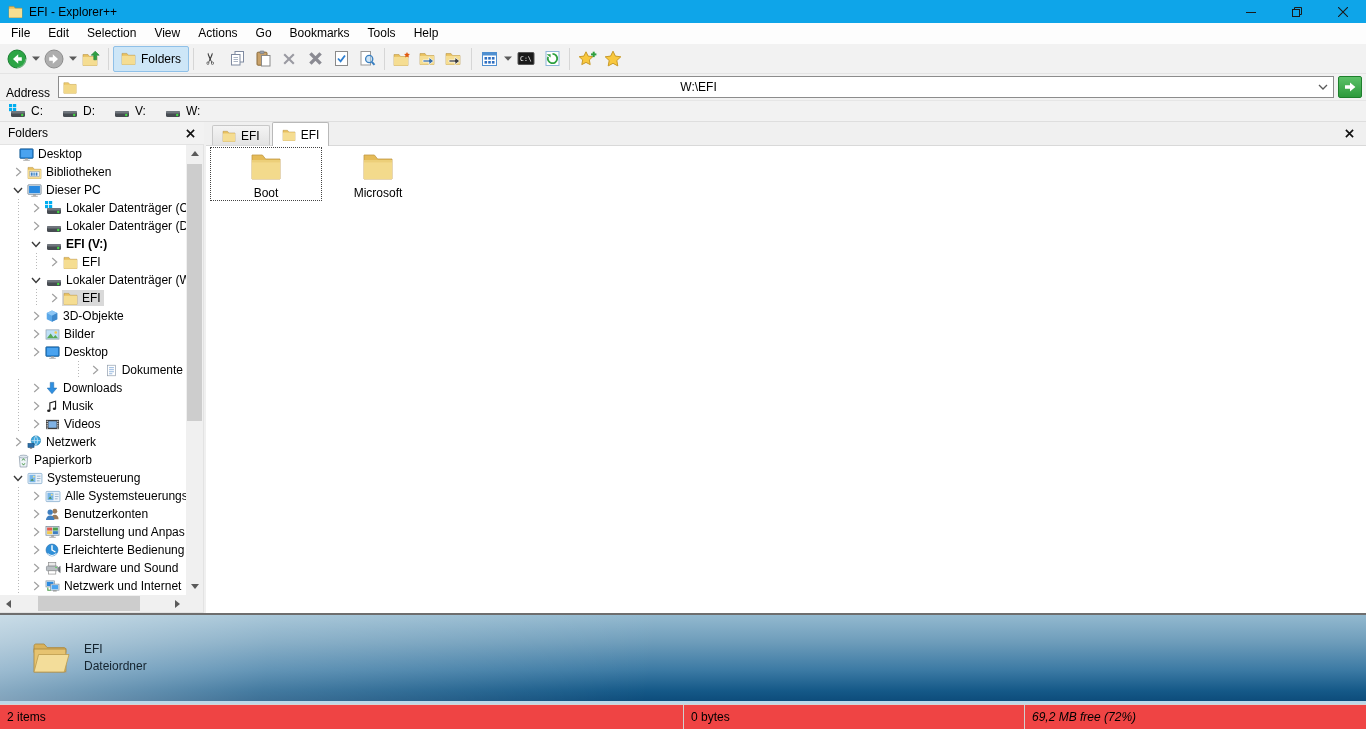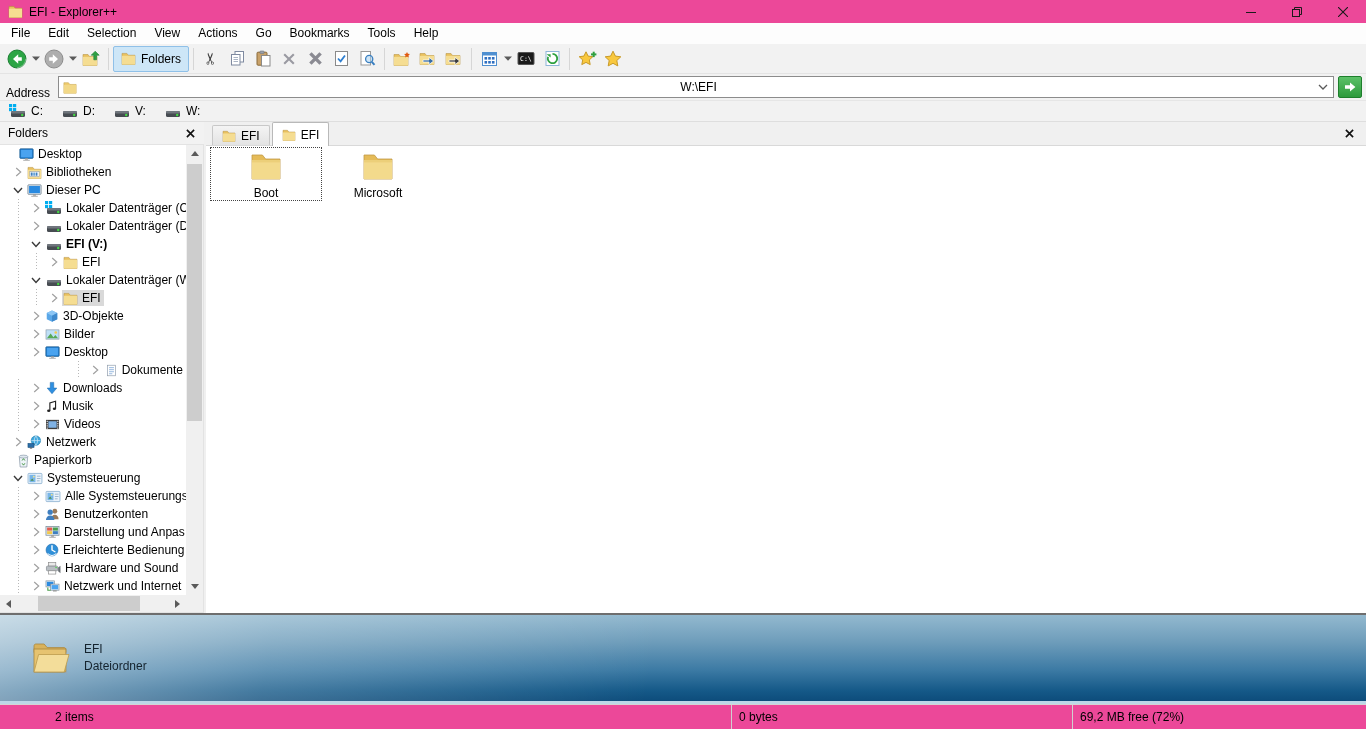--- a/index.html
+++ b/index.html
@@ -1,21 +1,21 @@
 <!DOCTYPE html>
 <html><head>
 <meta charset="utf-8">
 <style>
   * { margin:0; padding:0; box-sizing:border-box; }
   html,body { width:1366px; height:729px; overflow:hidden; }
   body { font-family:"Liberation Sans", sans-serif; font-size:12px; color:#000; background:#fff; }
   .window { width:1366px; height:729px; display:flex; flex-direction:column; background:#fff; }
 
   
-  .titlebar { height:23px; display:flex; align-items:center; background:#ec4899; flex:none; }
+  .titlebar { height:23px; display:flex; align-items:center; background:#0ea5e9; flex:none; }
   .titlebar .app-icon { margin:0 6px 0 8px; display:flex; }
   .titlebar .title-text { flex:1; font-size:12px; }
   .win-controls { display:flex; height:100%; }
   .win-btn { width:46px; display:flex; align-items:center; justify-content:center; }
 
   
   .menubar { height:21px; display:flex; align-items:center; background:#fdfdfd; padding-left:2px; flex:none; }
   .menu-item { padding:0 9px; line-height:21px; }
 
   
@@ -89,25 +89,25 @@
   .display-pane { flex:none; height:91px; border-top:2px solid #6e6e6e; position:relative;
     background:
       linear-gradient(100deg, rgba(255,255,255,.5) 0%, rgba(255,255,255,.2) 20%, rgba(255,255,255,0) 48%),
       linear-gradient(to bottom, #93b9cf 0%, #6d9cba 32%, #3c7aa4 64%, #155988 88%, #0d4c7b 100%);
     border-bottom:3px solid #bcd7e8;
     display:flex; align-items:center; }
   .display-pane .dp-icon { margin:0 14px 0 30px; display:flex; }
   .dp-text .dp-name, .dp-text .dp-type { line-height:17px; color:#14232e; }
 
   
-  .statusbar { flex:1; display:flex; background:#ec4899; border-top:1px solid #d4d4d4; align-items:center;padding-left:48px; }
+  .statusbar { flex:1; display:flex; background:#ef4444; border-top:1px solid #d4d4d4; align-items:center; }
   .status-pane { height:100%; display:flex; align-items:center; padding-left:7px; }
   .status-pane.p1 { width:683px; }
   .status-pane.p2 { width:341px; border-left:1px solid #d0d0d0; }
-  .status-pane.p3 { flex:1; border-left:1px solid #d0d0d0; }
+  .status-pane.p3 { flex:1; border-left:1px solid #d0d0d0;font-style:italic; }
 </style>
 </head>
 <body>
 
 <div class="window">
 
   <div class="titlebar">
     <span class="app-icon">
         <svg width="15" height="13" viewBox="0 0 16 14">
           <path d="M1 1.5h5.2l1.6 2H15v10H1z" fill="#e9c15f" stroke="#b3913f" stroke-width=".7"></path>

